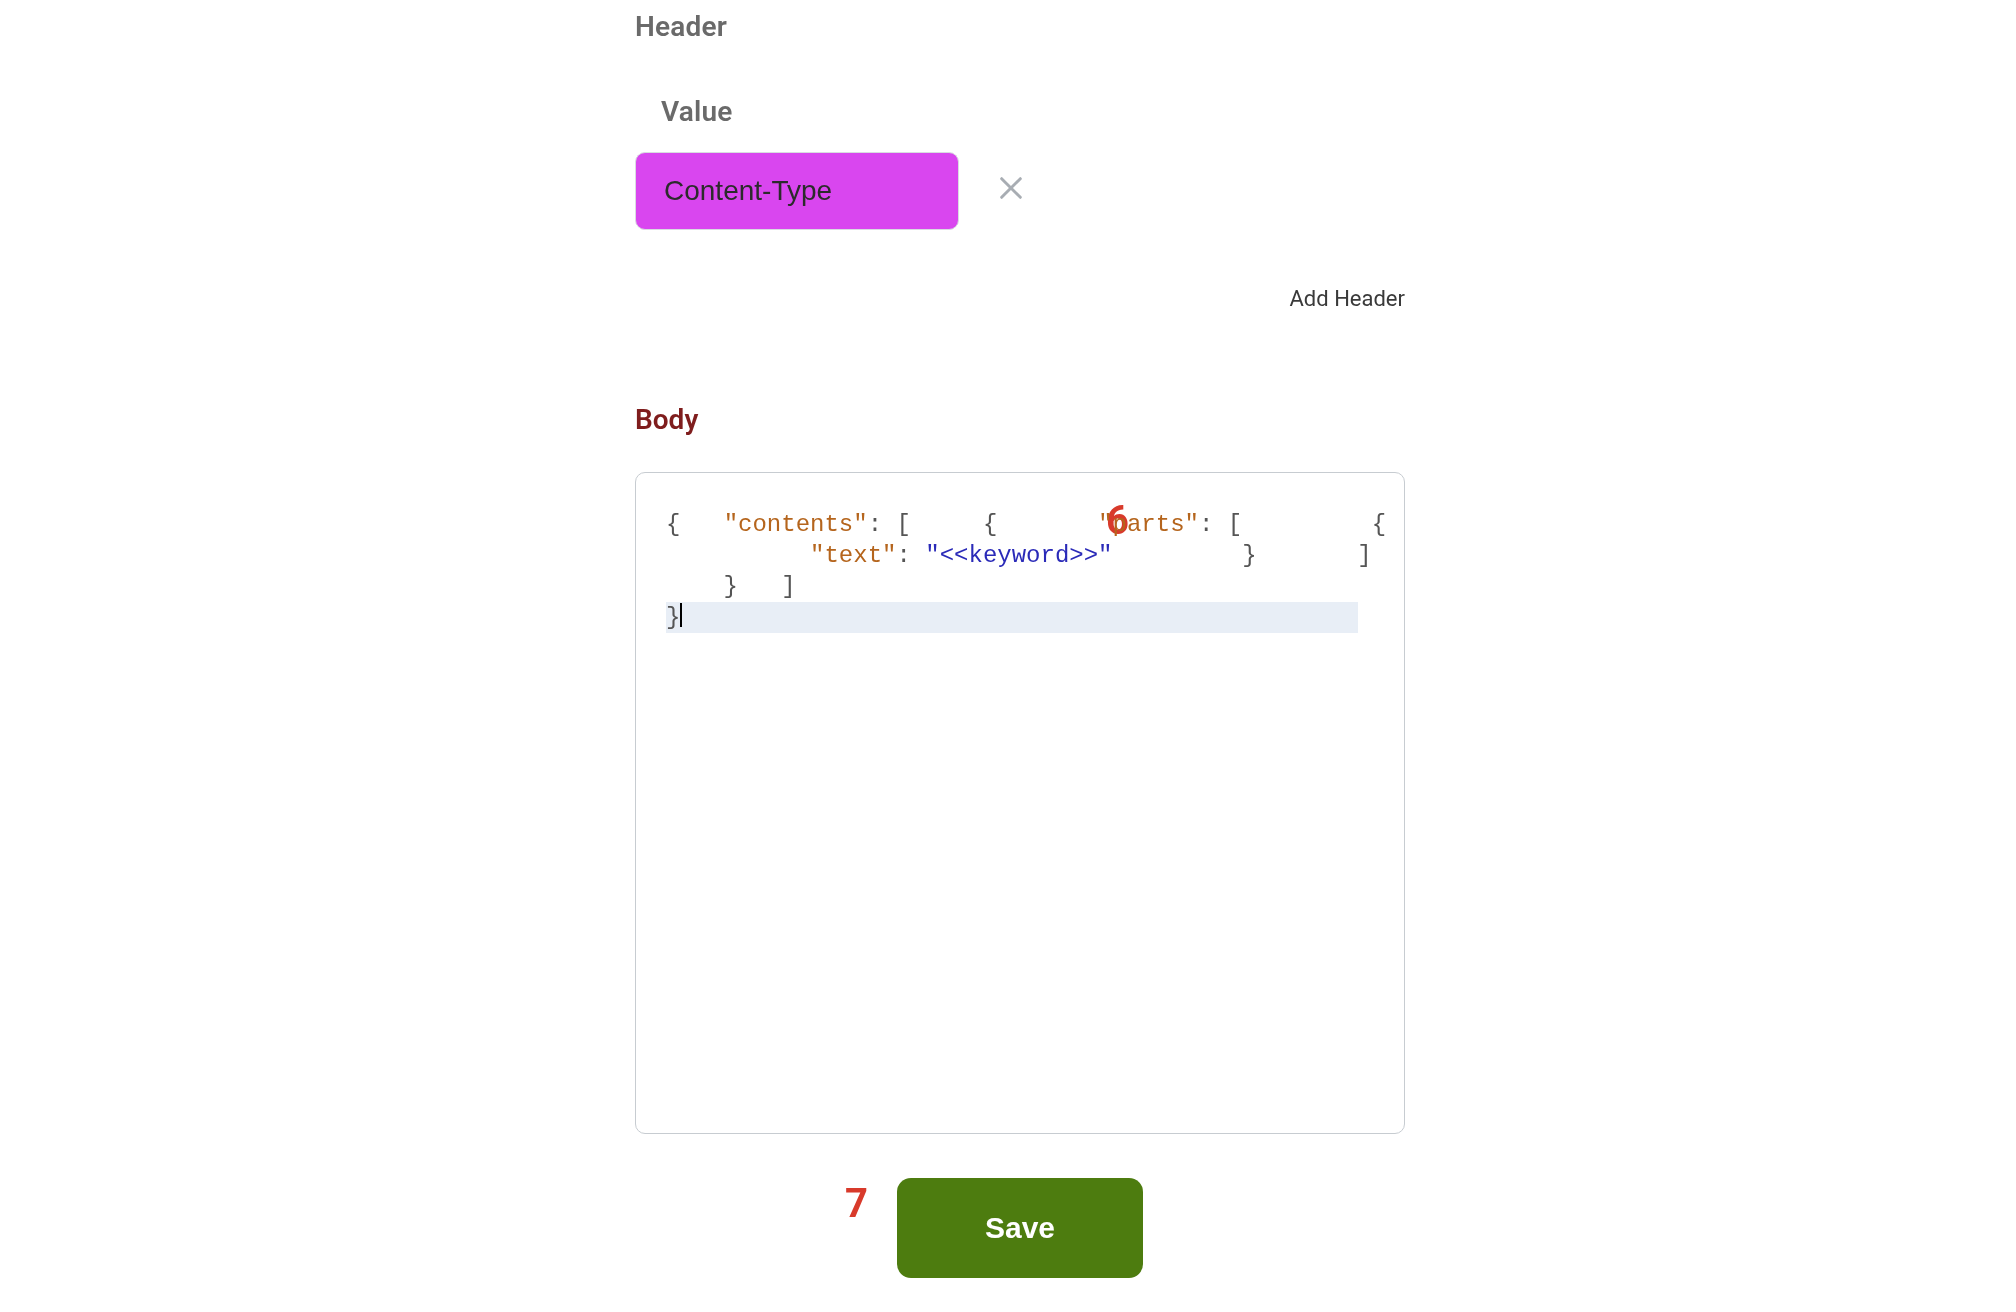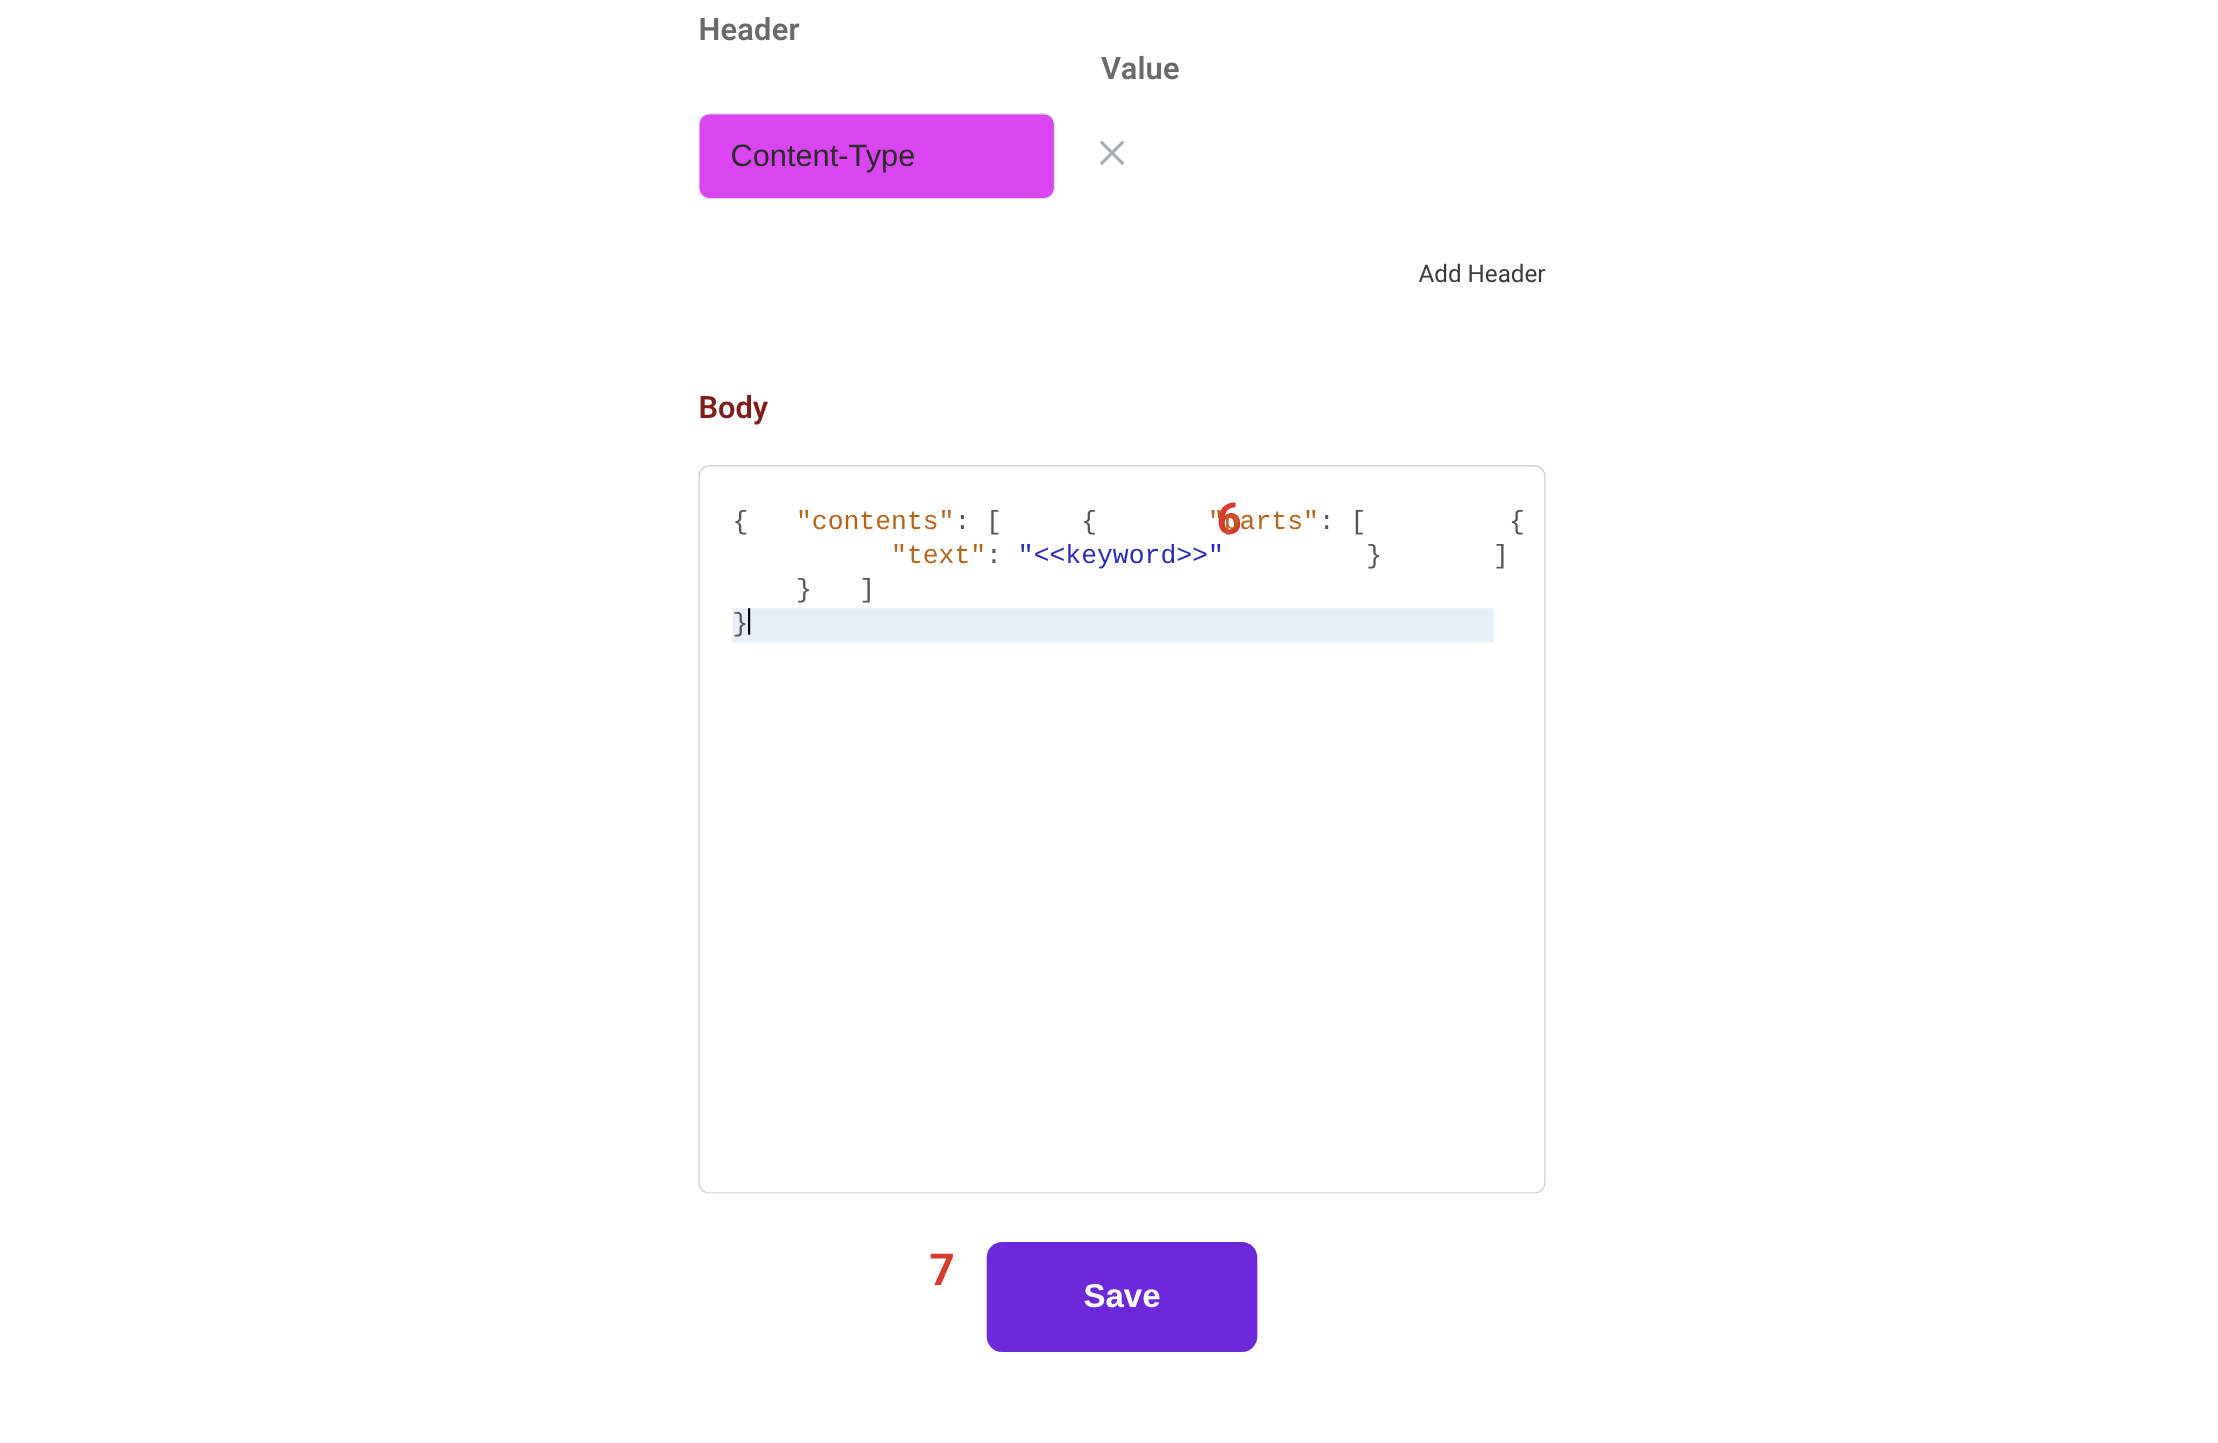--- a/index.html
+++ b/index.html
@@ -14,20 +14,21 @@
   }
   .form-wrap {
     position: absolute;
     left: 635px;
     top: 10px;
     width: 780px;
   }
   .labels-row {
     display: flex;
     gap: 16px;
+    flex-direction: column;
   }
   .col-label {
     font-size: 28px;
     font-weight: 600;
     color: #6a6a6a;
     letter-spacing: 0.2px;
   }
   .header-col { width: 324px; }
   .value-col  { width: 324px; margin-left: 26px; margin-top: 36px;}
   .inputs-row {
@@ -117,21 +118,21 @@
     margin-top: 44px;
   }
   .save-btn {
     position: absolute;
     left: 50%;
     transform: translateX(-50%);
     width: 246px;
     height: 100px;
     border: none;
     border-radius: 14px;
-    background: #6d28d9;
+    background: #4d7c0f;
     color: #ffffff;
     font-size: 30px;
     font-weight: 600;
     cursor: pointer;
   }
   .annot-7 {
     position: absolute;
     left: 210px;
     top: 2px;
   }

